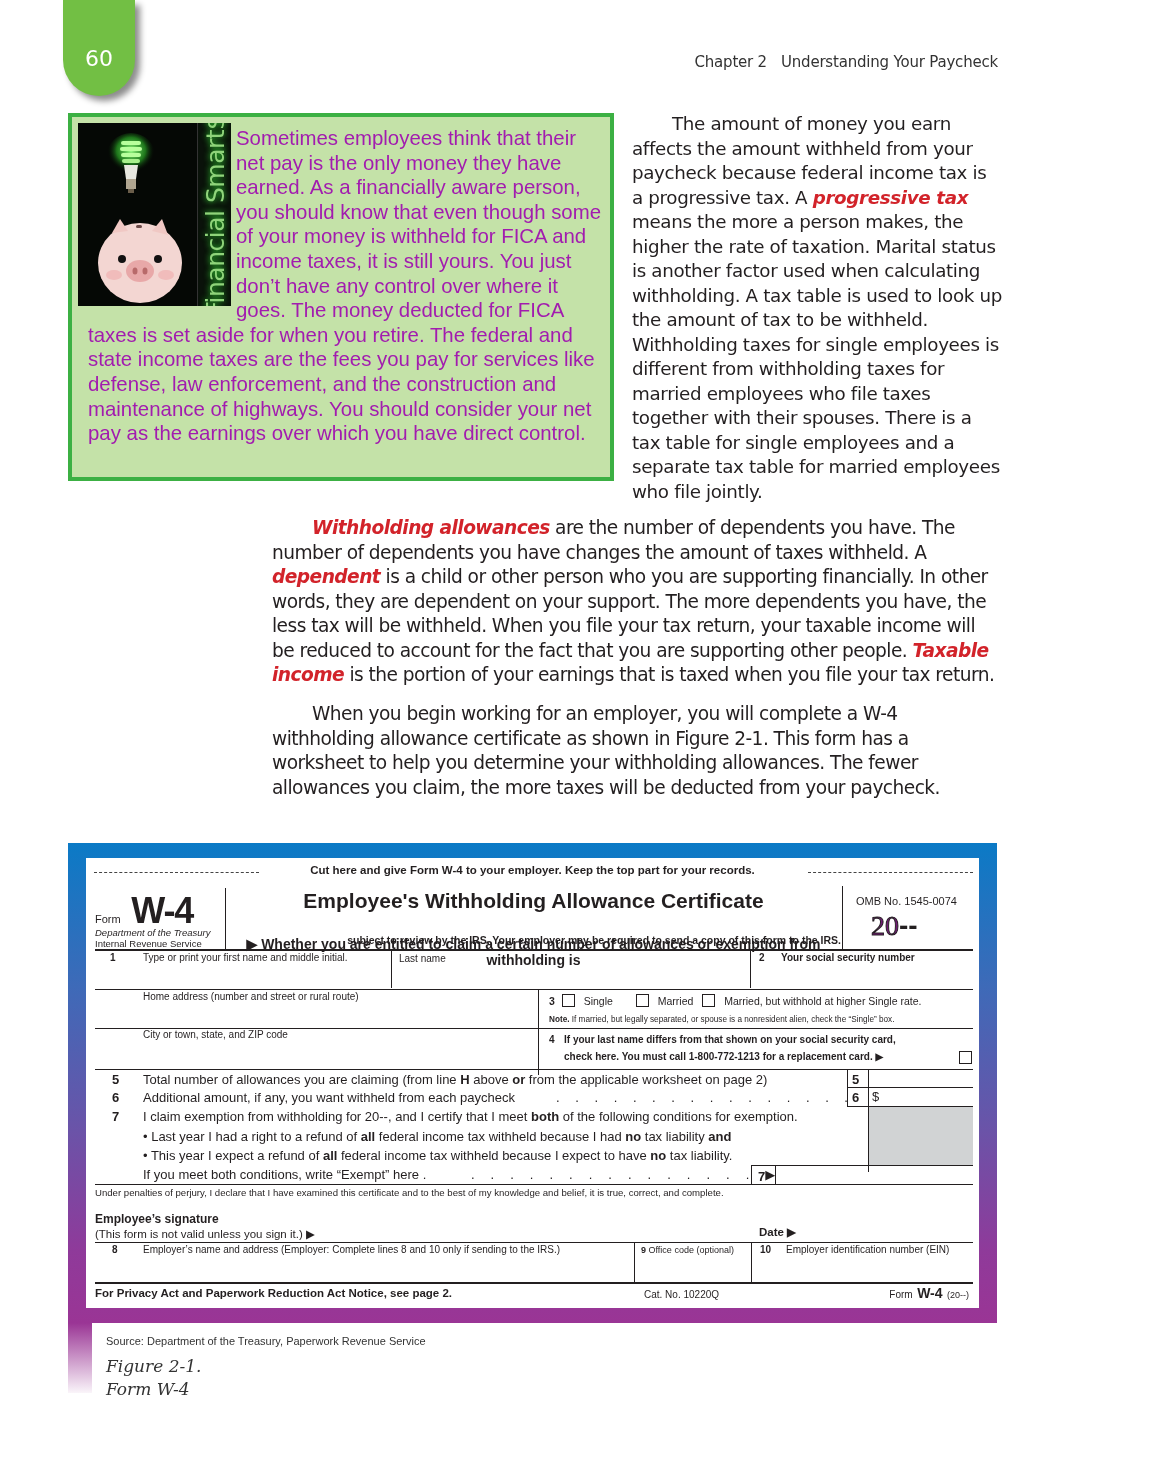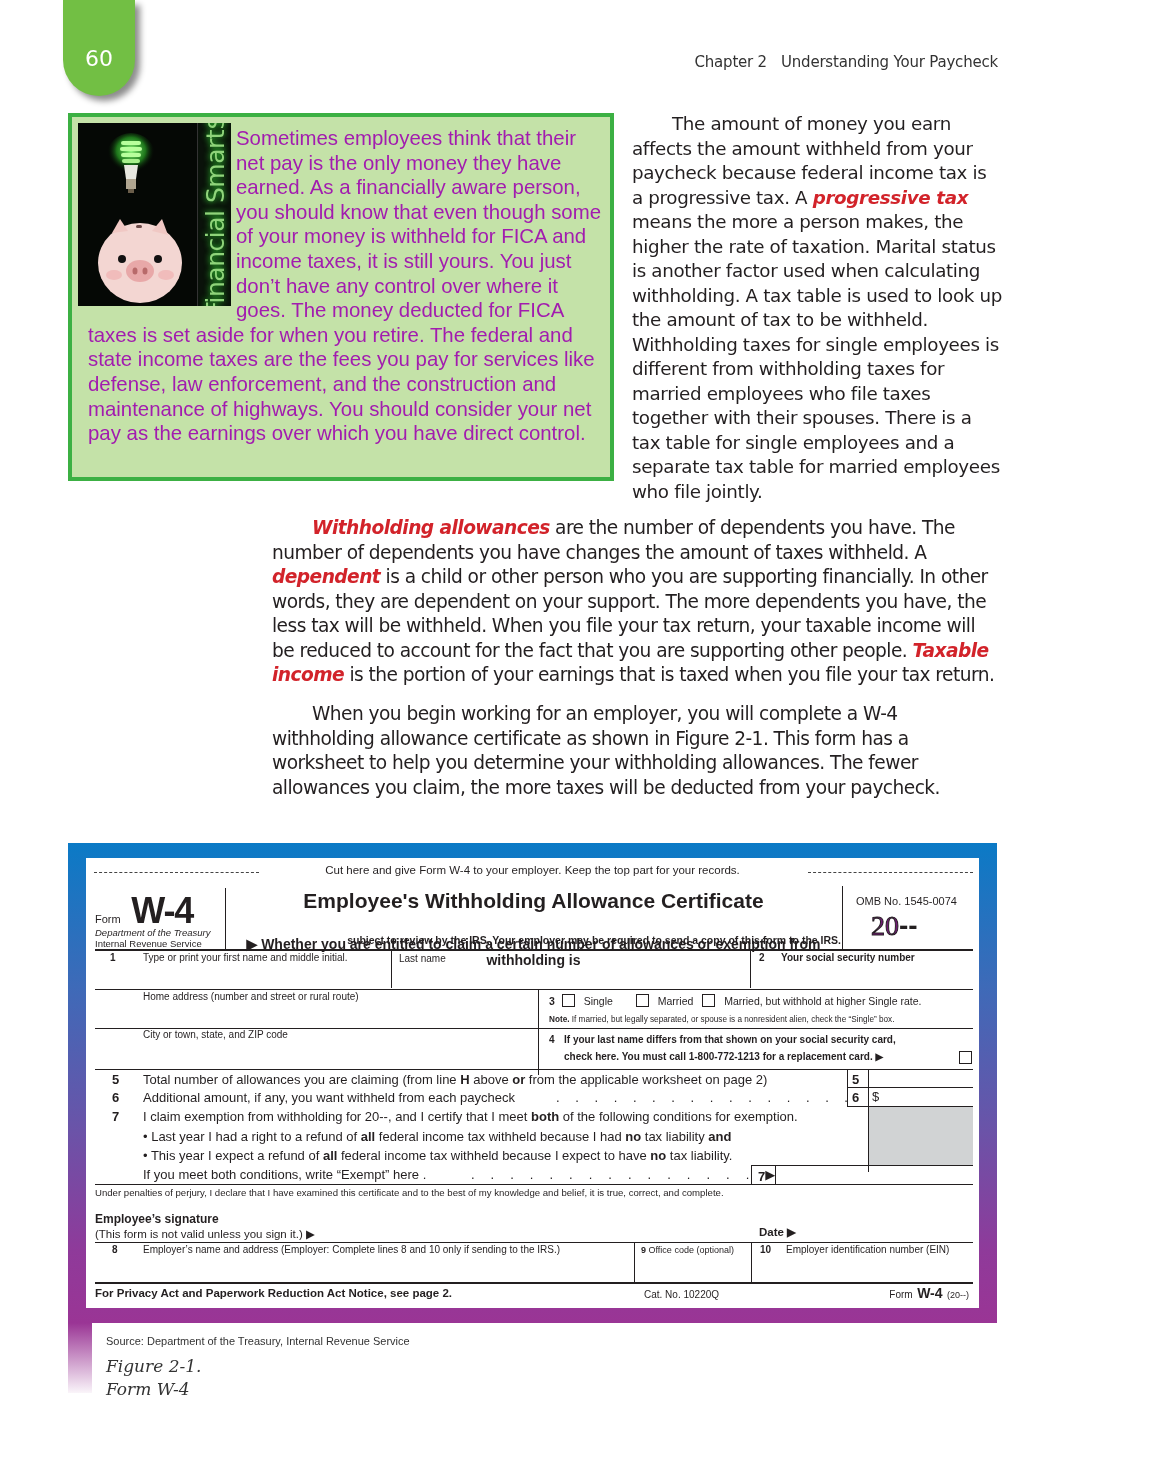--- a/index.html
+++ b/index.html
@@ -69,21 +69,21 @@
   }
   .w4 {
     position: absolute; left: 86px; top: 858px; width: 893px; height: 450px;
     background: #fff; font-family: "Liberation Sans", sans-serif; color: #231f20;
   }
   .abs { position: absolute; }
   .hline { position: absolute; height: 0; border-top: 1px solid #231f20; }
   .hline.thick { border-top-width: 2px; }
   .vline { position: absolute; width: 0; border-left: 1px solid #231f20; }
   .dash { position: absolute; top: 14px; border-top: 1px dashed #444; height: 0; }
-  .cut { position: absolute; top: 6px; left: 0; right: 0; text-align: center; font-size: 11.5px; font-weight: normal; }
+  .cut { position: absolute; top: 6px; left: 0; right: 0; text-align: center; font-size: 11.5px; font-weight: bold; }
   .f-sm { font-size: 10px; }
   .f-md { font-size: 13px; }
   .b { font-weight: bold; }
   .cbox { display: inline-block; width: 13px; height: 13px; border: 1px solid #231f20; vertical-align: -2px; background: #fff; }
   .shade { position: absolute; background: #d1d3d4; }
 
   .source { position: absolute; left: 106px; top: 1335px; font-size: 11px; color: #333; }
   .caption { position: absolute; left: 106px; top: 1355px; font-family: "DejaVu Serif", serif; font-style: italic; font-size: 17px; line-height: 23px; color: #333; }
 </style>
 </head>
@@ -263,17 +263,17 @@
 
   <div class="abs b" style="left:9px;top:429px;font-size:11.5px;">For Privacy Act and Paperwork Reduction Act Notice, see page 2.</div>
   <div class="abs" style="left:558px;top:431px;font-size:10px;">Cat. No. 10220Q</div>
   <div class="abs" style="right:10px;top:426px;white-space:nowrap;">
     <span style="font-size:10px;">Form</span>
     <span style="font-size:14px;font-weight:bold;">W-4</span>
     <span style="font-size:9px;">(20--)</span>
   </div>
 </div>
 
-<div class="source">Source: Department of the Treasury, Internal Revenue Service</div>
+<div class="source">Source: Department of the Treasury, Paperwork Revenue Service</div>
 <div class="caption">
   <div>Figure 2-1.</div>
   <div>Form W-4</div>
 </div>
 
 </body></html>

